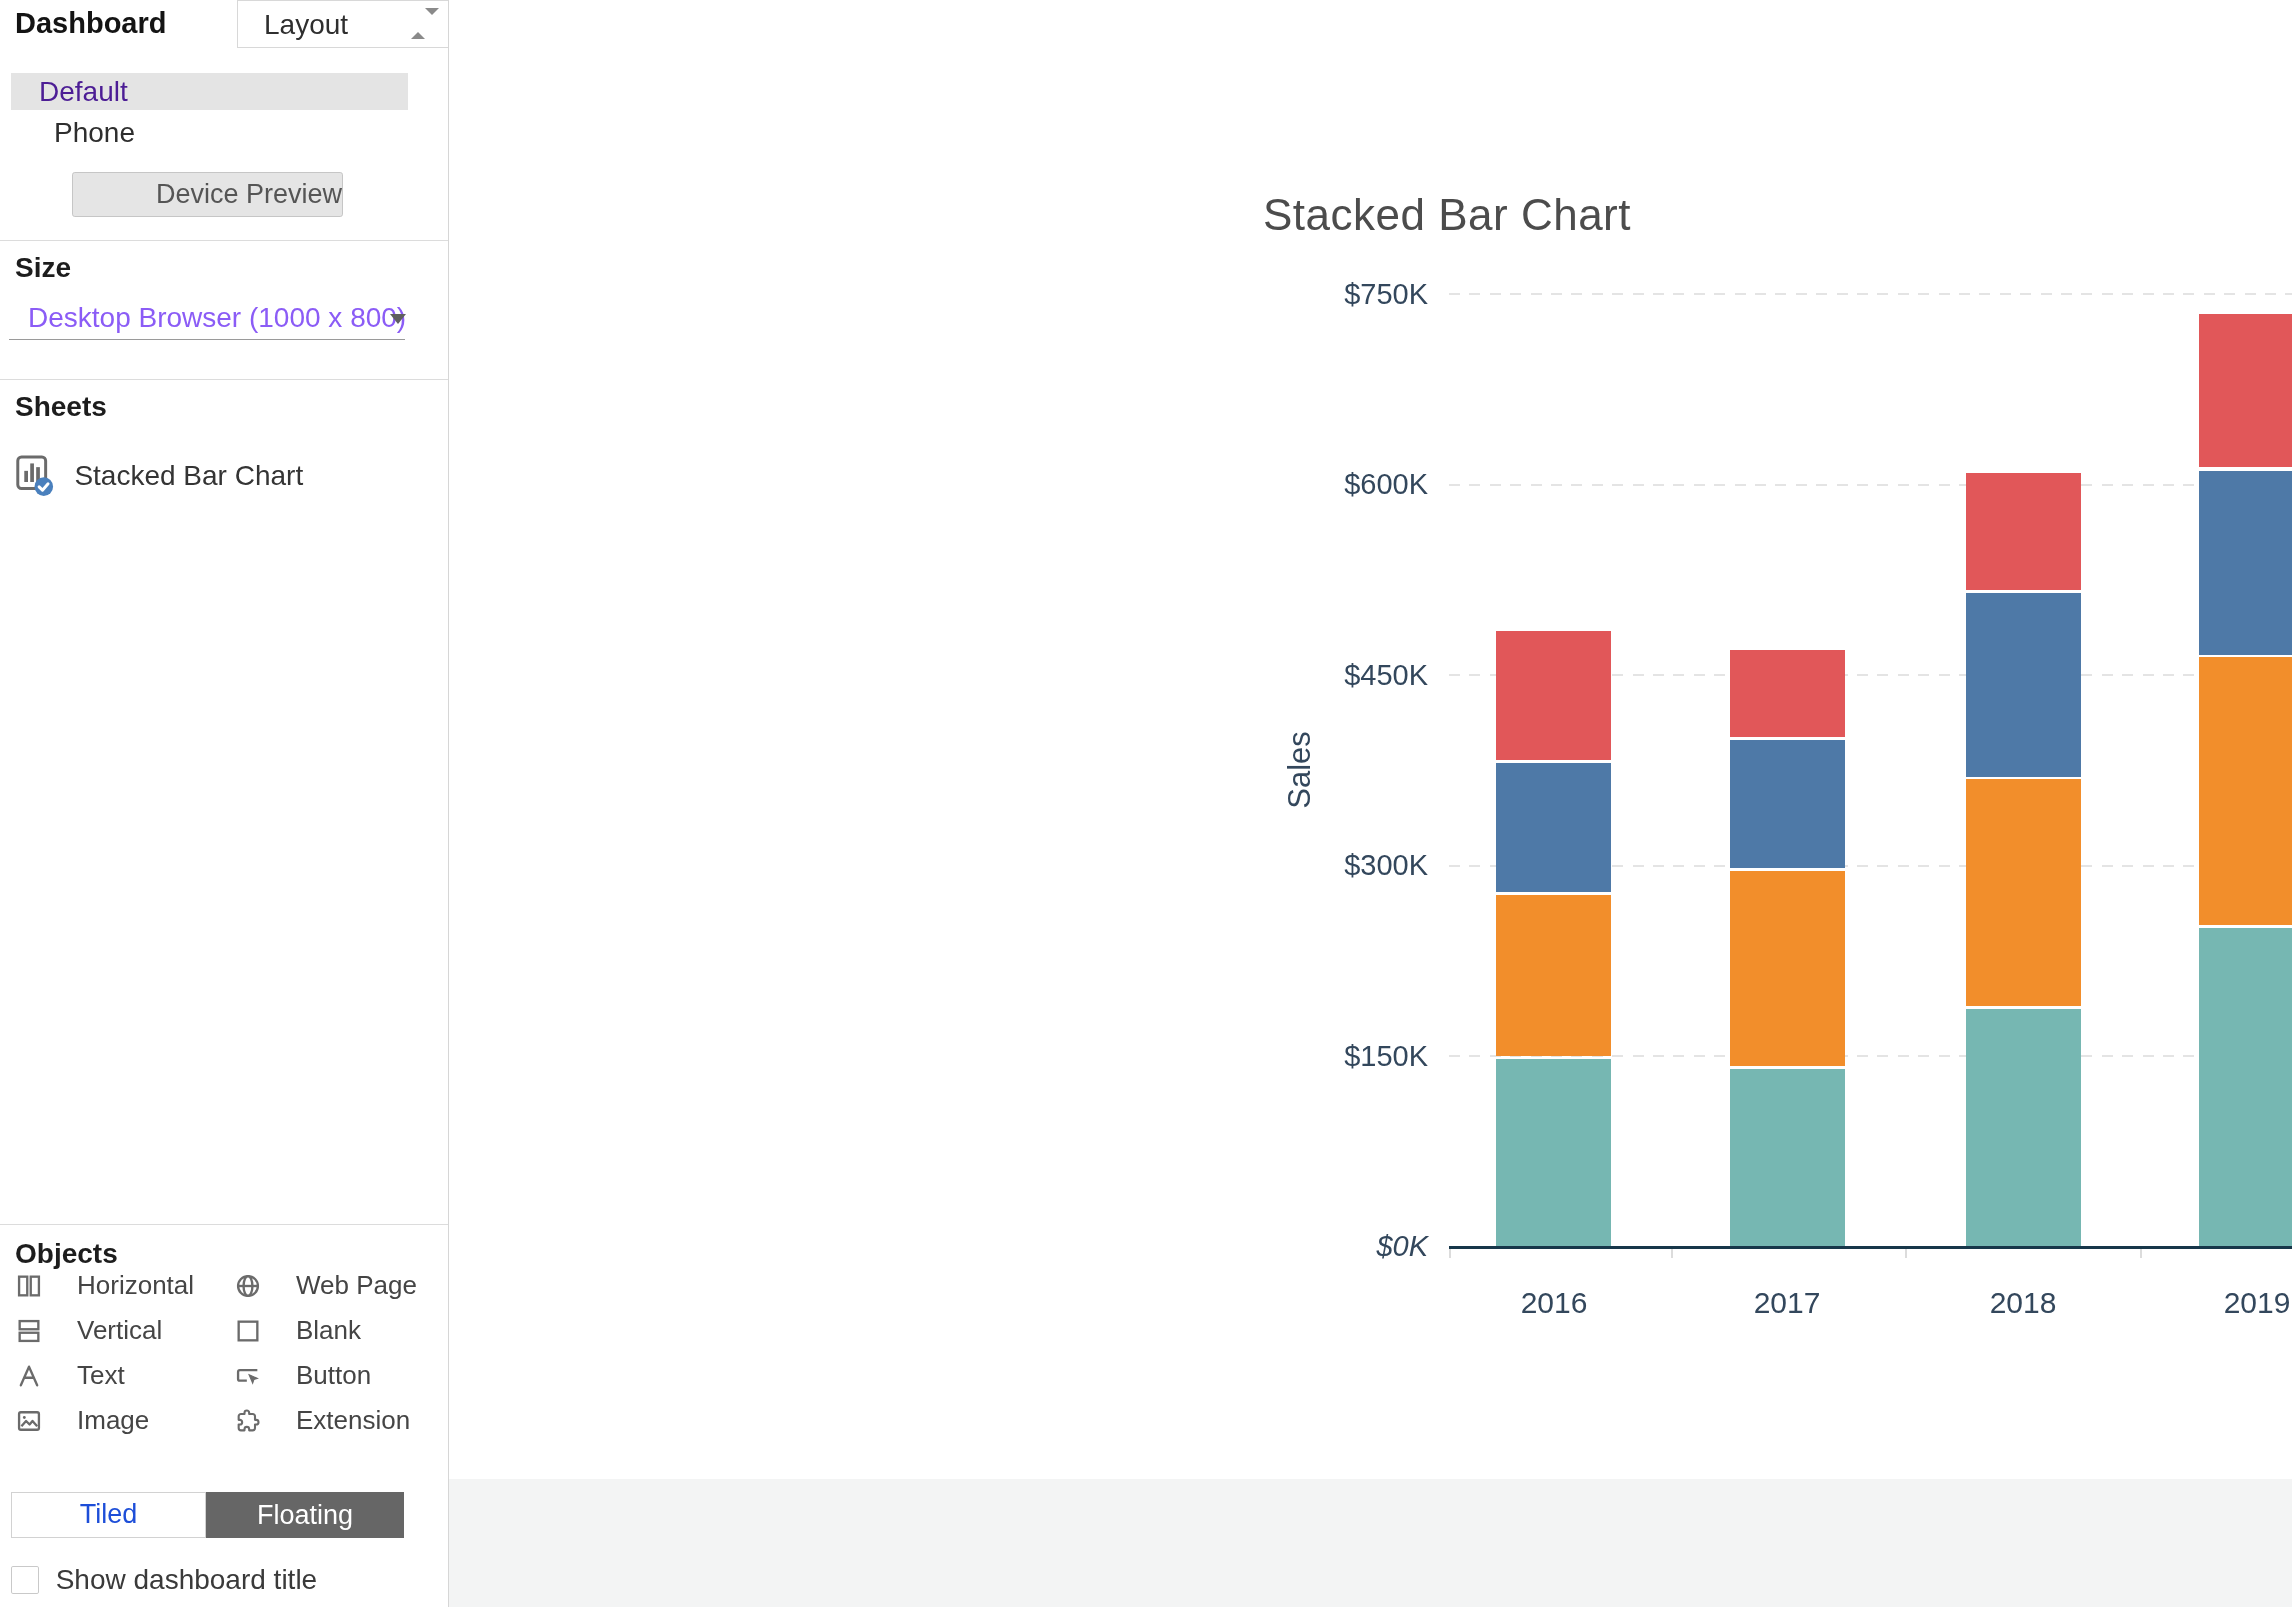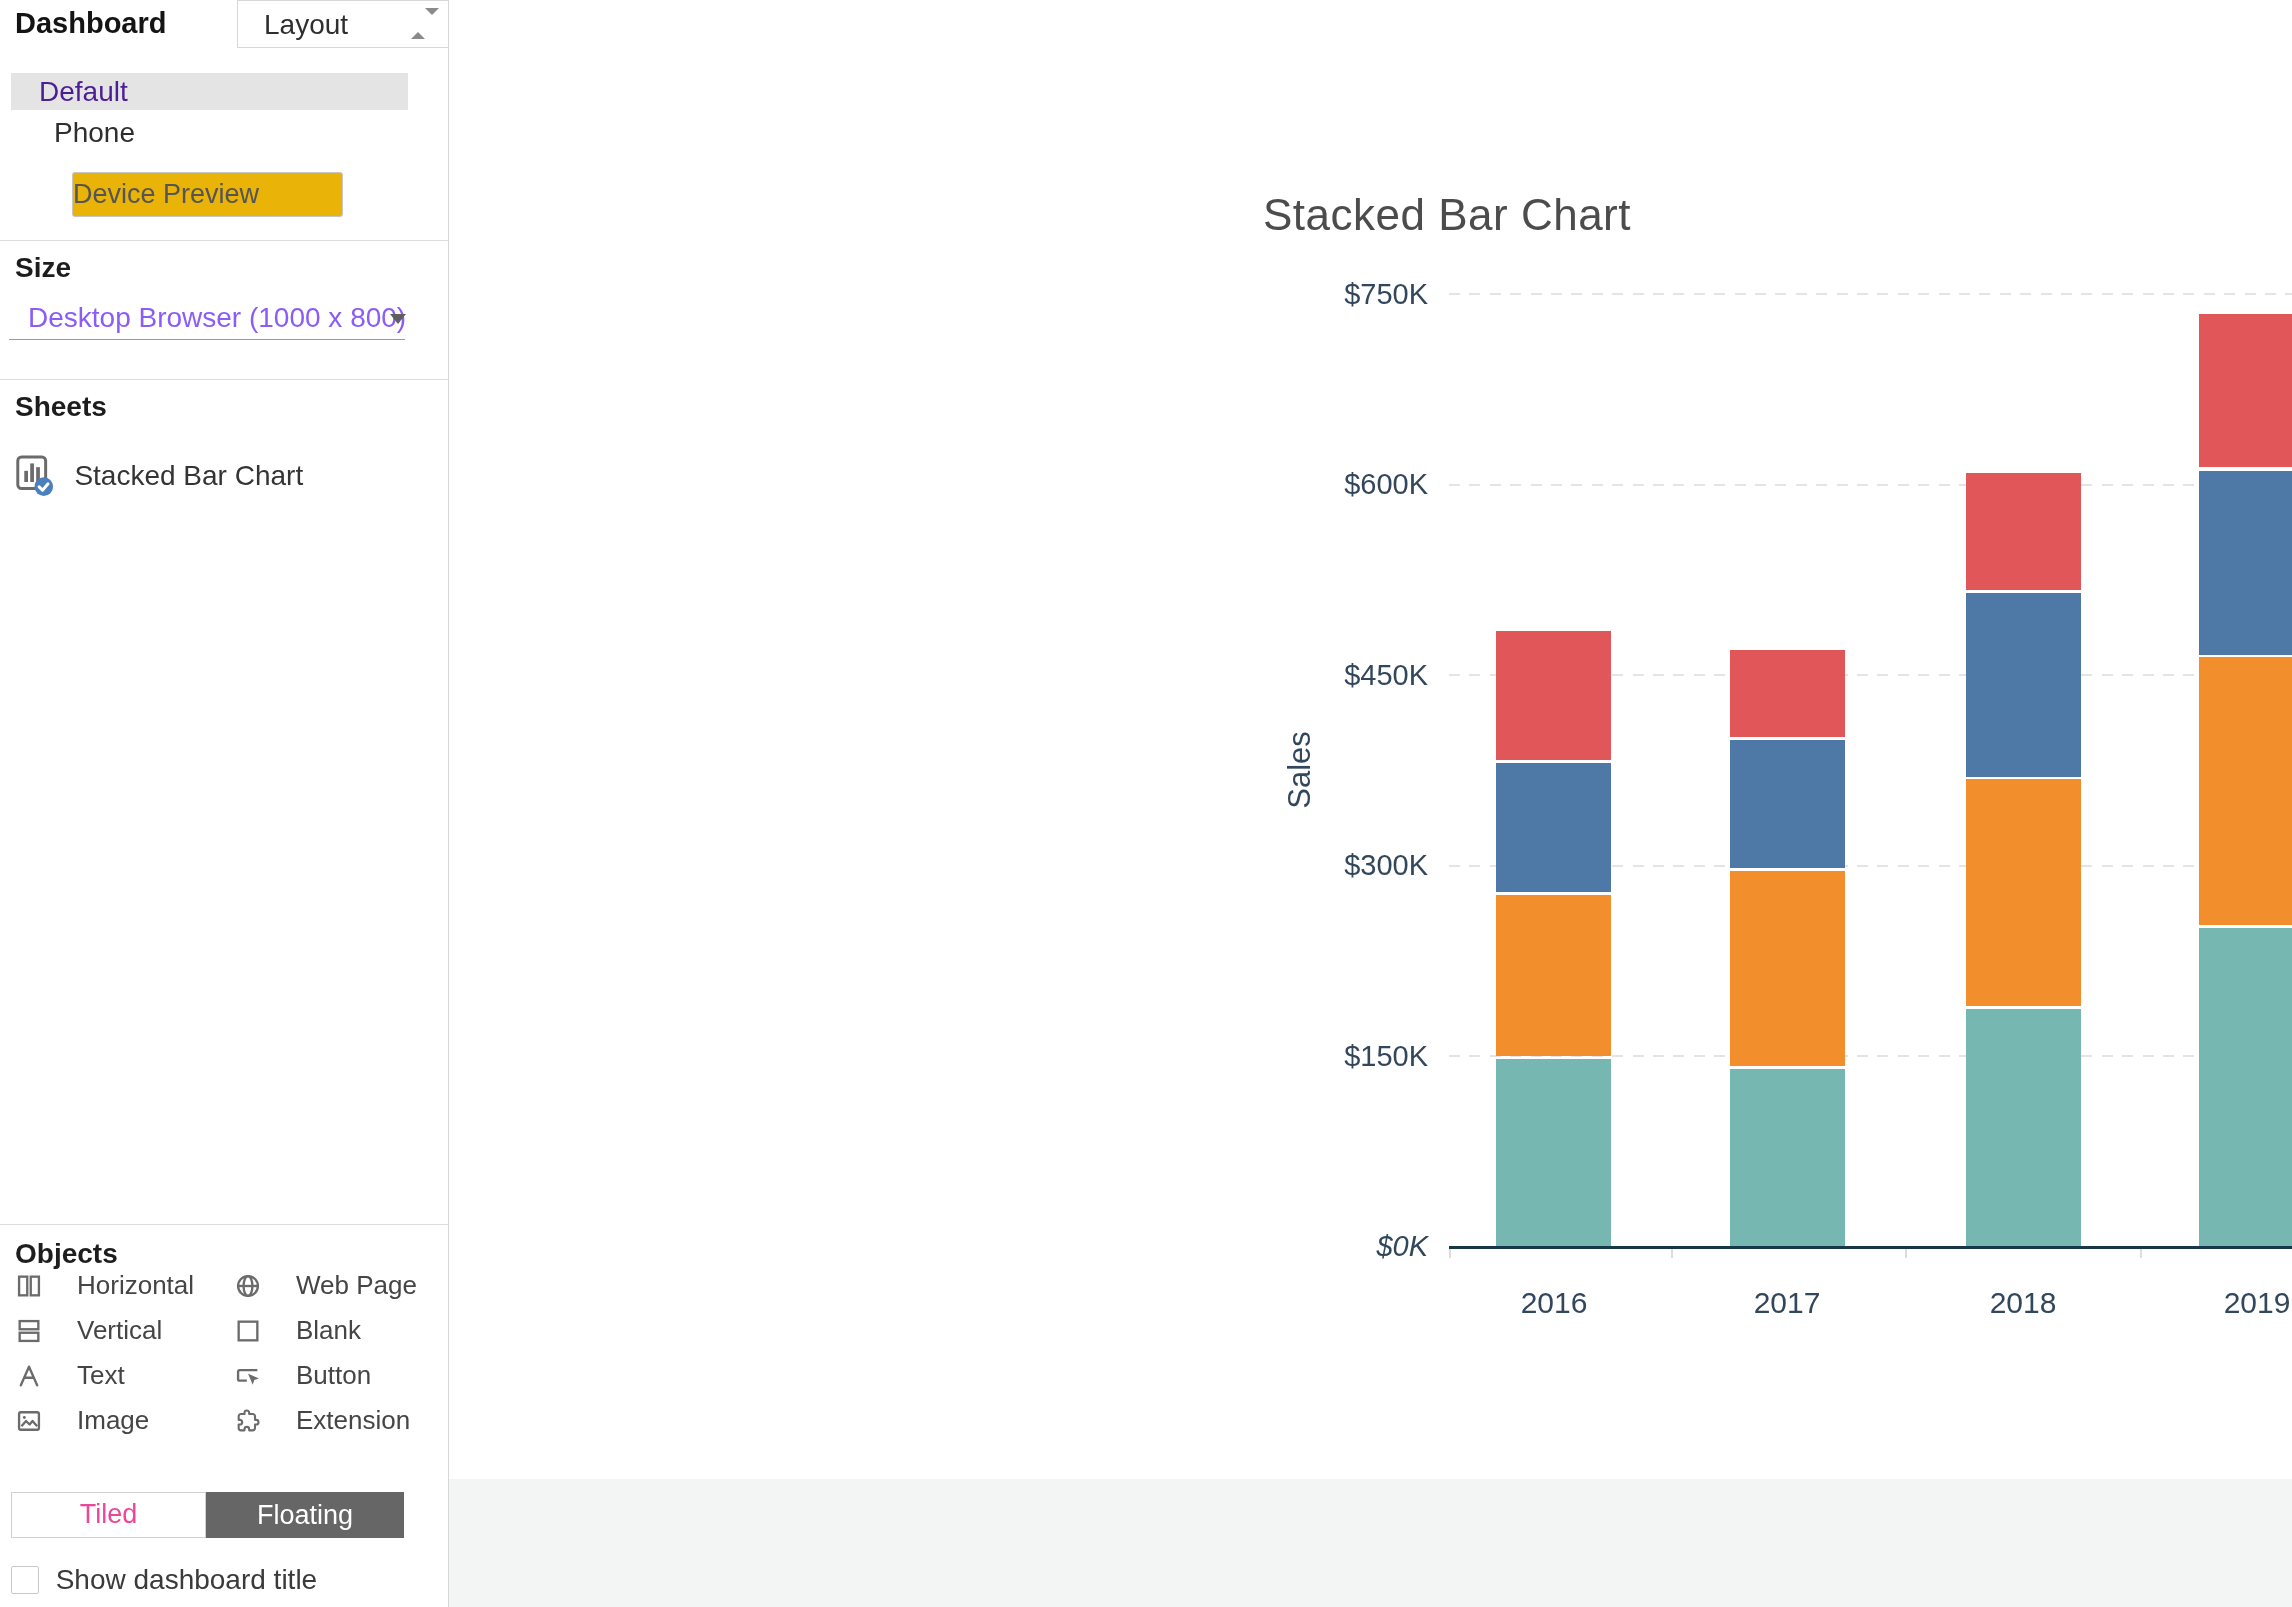--- a/index.html
+++ b/index.html
@@ -16,38 +16,38 @@
               border:0.9px solid #d8d8d8;border-right:none;background:#fff;}
   .tab-layout .lbl{position:absolute;left:26px;top:8.3px;font-size:28px;color:#2f2f2f;}
   .spinner{position:absolute;right:22px;top:14px;width:15px;height:20.4px;}
   .spinner .up{width:0;height:0;border-left:7.4px solid transparent;border-right:7.4px solid transparent;
                border-bottom:7.4px solid #8a8a8a;margin-bottom:4.6px;}
   .spinner .down{width:0;height:0;border-left:7.4px solid transparent;border-right:7.4px solid transparent;
                border-top:7.4px solid #8a8a8a;}
   .device-default{position:absolute;left:11px;top:73px;width:397px;height:37px;background:#e4e4e4;
                   font-size:28px;color:#4c1d95;line-height:37px;padding-left:28px;box-sizing:border-box;}
   .device-phone{position:absolute;left:54px;top:114px;height:37px;font-size:28px;color:#2e2e2e;line-height:37px;}
-  .device-preview{position:absolute;left:72px;top:172px;width:271px;height:45px;background:#eab308;
+  .device-preview{position:absolute;left:72px;top:172px;width:271px;height:45px;background:#e5e5e5;
                   border:1.9px solid #c6c6c6;border-radius:2.8px;font-size:27px;color:#555;
-                  text-align:left;line-height:42px;box-sizing:border-box;}
+                  text-align:right;line-height:42px;box-sizing:border-box;}
   .section-header{position:absolute;left:15px;font-size:28px;font-weight:700;color:#1d1d1d;}
   .size-select{position:absolute;left:28px;top:299px;width:427px;height:37px;line-height:37px;
                font-size:28px;color:#8b5cf6;}
   .size-caret{position:absolute;left:390px;top:314px;width:0;height:0;
               border-left:8.3px solid transparent;border-right:8.3px solid transparent;
               border-top:10.2px solid #5f5f5f;}
   .size-underline{position:absolute;left:9.3px;top:339px;width:396px;height:0.9px;background:#9a9a9a;}
   .sheet-item{position:absolute;left:15px;top:455px;width:408px;height:41px;display:flex;align-items:center;gap:20.4px;}
   .sheet-item .txt{font-size:28px;color:#343434;}
   .objects-grid{position:absolute;left:15px;top:1263px;width:419px;display:grid;
                 grid-template-columns:219px 200px;grid-auto-rows:45px;align-items:center;}
   .obj-item{display:flex;align-items:center;gap:34px;font-size:26px;color:#454545;}
   .obj-item svg{flex:0 0 auto;}
   .tiled-btn{position:absolute;left:11px;top:1492px;width:195px;height:46px;background:#fff;
-             border:1.9px solid #d2d2d2;box-sizing:border-box;font-size:27px;color:#ec4899;
+             border:1.9px solid #d2d2d2;box-sizing:border-box;font-size:27px;color:#1d4ed8;
              text-align:center;line-height:43px;}
   .floating-btn{position:absolute;left:206px;top:1492px;width:198px;height:46px;background:#666666;
              font-size:27px;color:#ffffff;text-align:center;line-height:46px;}
   .checkbox-row{position:absolute;left:11px;top:1564px;display:flex;align-items:center;gap:16.7px;}
   .checkbox{width:26px;height:26px;background:#fff;border:1.9px solid #c9c9c9;border-radius:1.9px;}
   .checkbox-row .txt{font-size:28px;color:#3a3a3a;}
 
   
   #main{position:absolute;left:449px;top:0;right:0;bottom:0;background:#fff;}
   .bottom-strip{position:absolute;left:449px;top:1479px;width:1844px;height:128px;background:#f3f4f4;}

